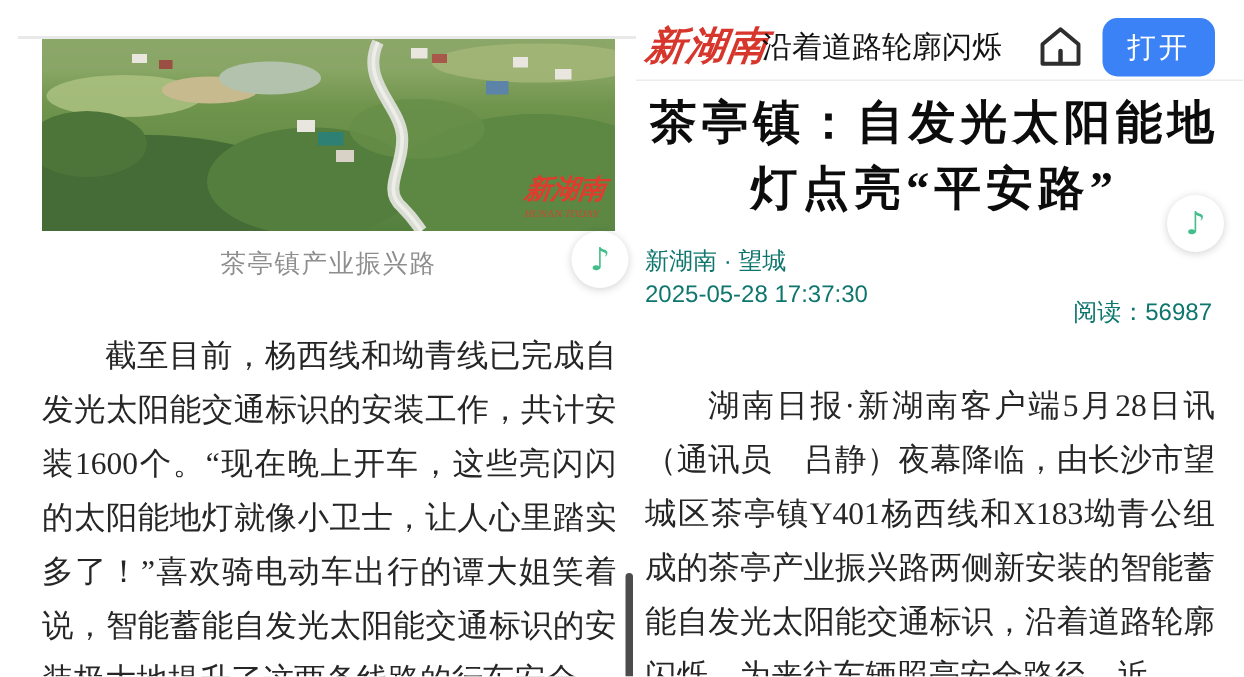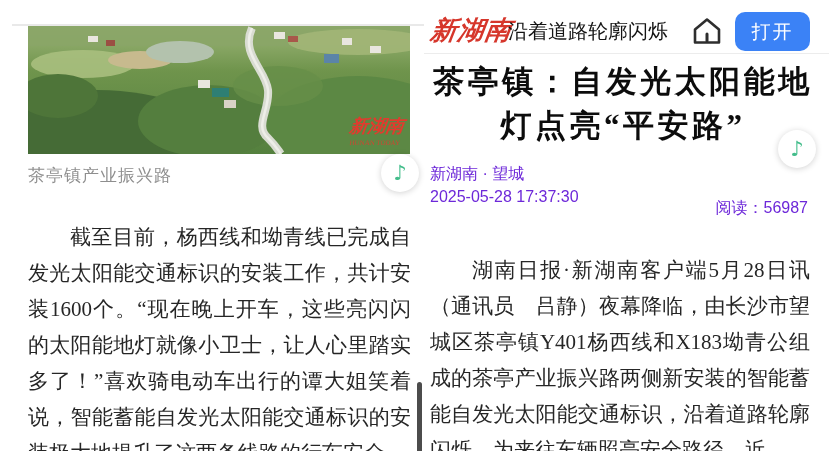--- a/index.html
+++ b/index.html
@@ -4,21 +4,21 @@
 <style>
   html,body{margin:0;padding:0;}
   body{
     width:829px;height:451px;overflow:hidden;background:#ffffff;position:relative;
     font-family:"Liberation Serif", serif;
   }
   
   .photo-top-line{position:absolute;left:12px;top:24px;width:412px;height:2px;background:#e9e9e9;}
   .photo{position:absolute;left:28px;top:26px;width:382px;height:128px;overflow:hidden;background:#6b9148;}
   .photo svg{display:block;}
-  .caption{position:absolute;left:28px;top:164px;width:382px;
+  .caption{position:absolute;left:28px;top:164px;width:382px;text-align:center;
            font-size:17px;color:#8e8e8e;letter-spacing:1px;}
   .body-text{position:absolute;font-size:21px;line-height:36px;color:#262626;
              text-align:justify;overflow:hidden;}
   .body-text p{margin:0;text-indent:2em;}
   .body-left{left:28px;top:219px;width:383px;height:232px;}
   .body-right{left:430px;top:252px;width:380px;height:199px;font-family:Liberation Serif, serif;}
   
   .music-btn{position:absolute;width:38px;height:38px;border-radius:50%;background:#fff;
              box-shadow:0 1px 6px rgba(0,0,0,.18);display:flex;align-items:center;
              justify-content:center;font-size:21px;color:#43bd8b;cursor:pointer;
@@ -31,21 +31,21 @@
   .brand{position:absolute;left:508px;top:18px;font-size:20px;color:#141414;}
   .home-btn{position:absolute;left:691px;top:15px;width:32px;height:32px;cursor:pointer;background:none;border:none;padding:0;}
   .open-btn{position:absolute;left:735px;top:12px;width:75px;height:39px;background:#3b82f6;
             border:none;border-radius:10px;color:#ffffff;font-size:19px;display:flex;
             align-items:center;justify-content:center;cursor:pointer;letter-spacing:2px;
             font-family:"Liberation Sans", sans-serif;}
   .header-divider{position:absolute;left:424px;top:53px;width:405px;height:1px;background:#ececec;}
   
   .title{position:absolute;left:430px;top:60px;width:386px;font-size:31px;font-weight:bold;
          line-height:44px;letter-spacing:3.5px;color:#0c0c0c;text-align:center;}
-  .meta{position:absolute;font-size:16px;color:#6d28d9;font-family:"Liberation Sans", sans-serif;}
+  .meta{position:absolute;font-size:16px;color:#0f766e;font-family:"Liberation Sans", sans-serif;}
   .meta-source{left:430px;top:164px;}
   .meta-date{left:430px;top:188px;text-align:right;}
   .meta-read{right:21px;top:152px;margin-top:46px;}
   
   .v-bar{position:absolute;left:417px;top:382px;width:5px;height:69px;background:#4c4c4c;
          border-radius:3px 3px 0 0;cursor:pointer;}
 </style>
 </head>
 <body>
 

